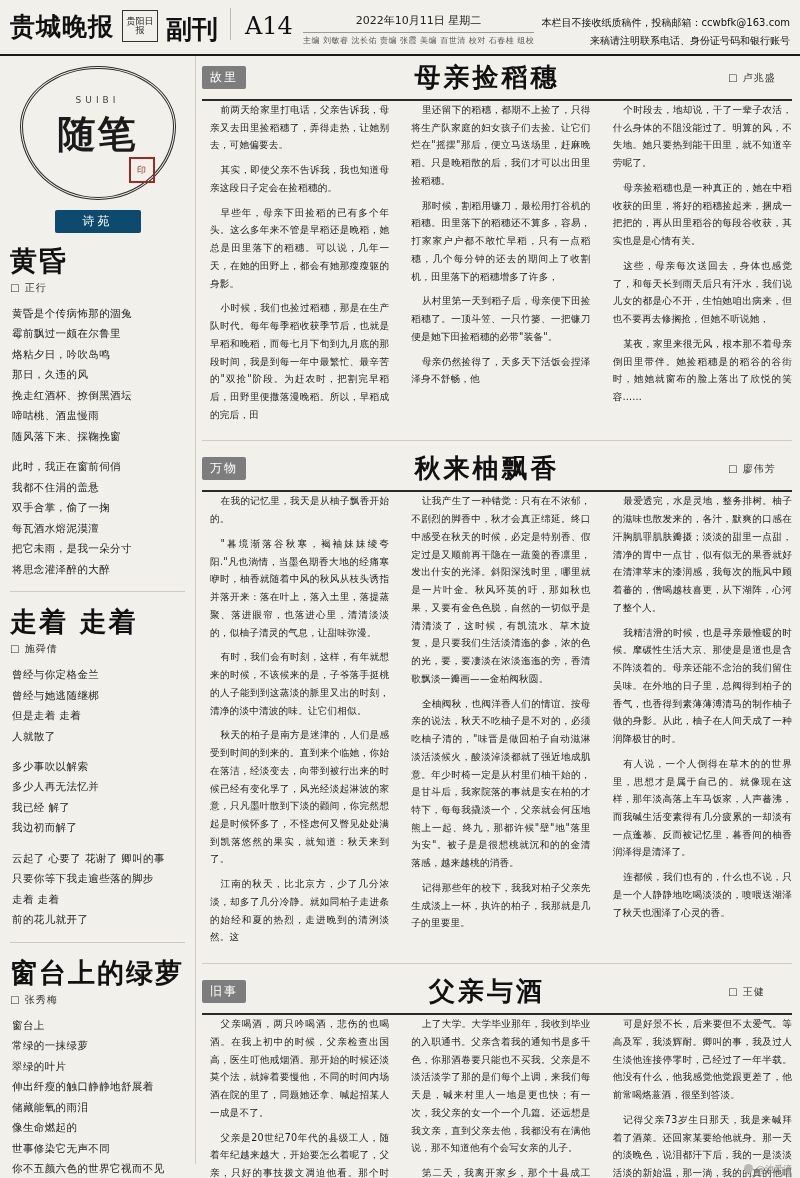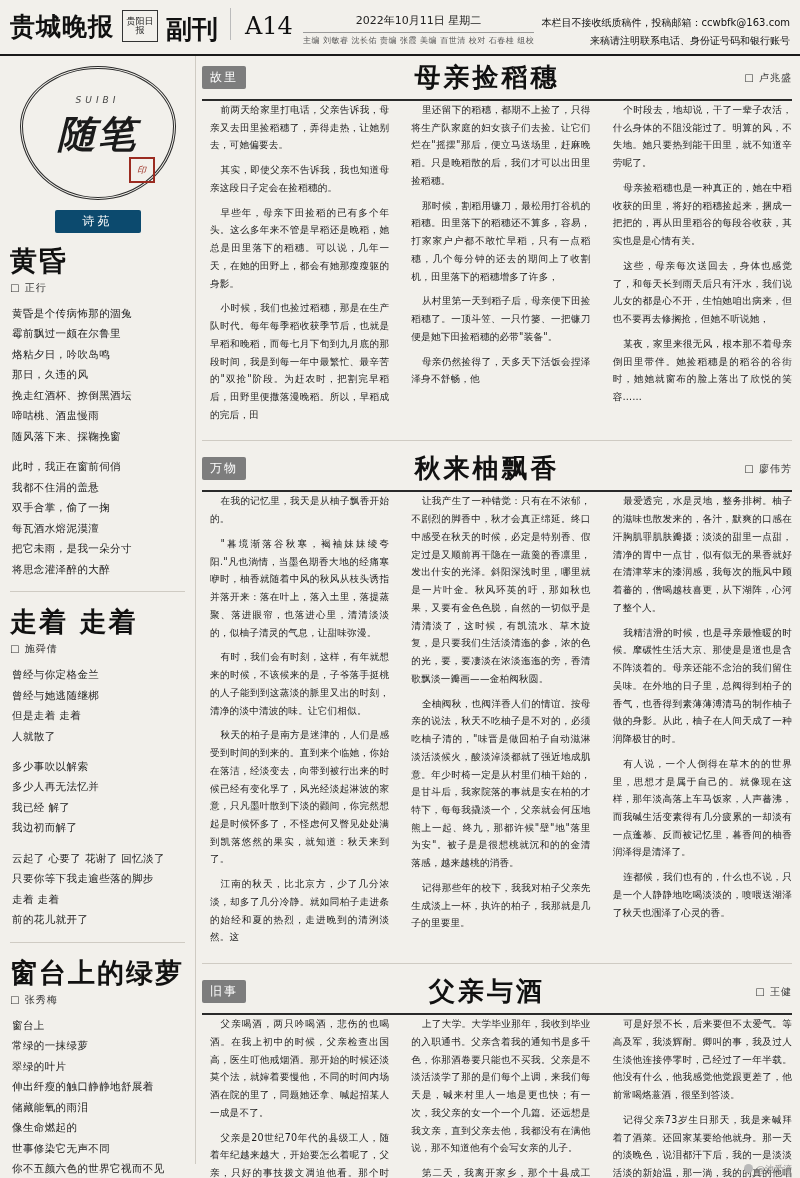--- a/index.html
+++ b/index.html
@@ -16,38 +16,38 @@
   .datebox .d1{border-bottom:1px solid #999;padding-bottom:2px;font-size:11px;text-align:center;}
   .datebox .d2{font-size:8px;color:#555;letter-spacing:.5px;padding-top:2px;}
   .mh-right{margin-left:auto;text-align:right;font-size:10px;line-height:1.8;color:#111;padding-top:6px;}
 
   
   .content{display:flex;height:1108px;box-sizing:border-box;}
   .left-col{width:196px;border-right:1px solid #cfcbc3;box-sizing:border-box;padding:6px 10px 0 10px;position:relative;}
   .right-col{flex:1;box-sizing:border-box;padding:4px 8px 0 6px;}
 
   
-  .suibi{width:150px;height:128px;border:3px double #2b2b2b;border-radius:50% 50% 50% 50%/45% 45% 55% 55%;margin:4px auto 8px auto;position:relative;background:#f2f0eb;font-style:italic;}
+  .suibi{width:150px;height:128px;border:3px double #2b2b2b;border-radius:50% 50% 50% 50%/45% 45% 55% 55%;margin:4px auto 8px auto;position:relative;background:#f2f0eb;}
   .suibi .sb-en{position:absolute;top:26px;left:0;right:0;text-align:center;font-size:9px;letter-spacing:4px;color:#444;}
   .suibi .sb-cn{position:absolute;top:40px;left:0;right:0;text-align:center;font-family:"DejaVu Serif","Liberation Serif",serif;font-size:38px;font-weight:bold;color:#1b1b1b;letter-spacing:2px;}
   .suibi .sb-stamp{position:absolute;right:18px;bottom:14px;width:22px;height:22px;border:2px solid #9b2b20;color:#9b2b20;font-size:9px;display:flex;align-items:center;justify-content:center;}
 
   .section-tab{background:#0c4a6e;color:#fff;font-size:12px;letter-spacing:3px;text-align:center;padding:3px 0;width:86px;margin:10px auto 8px auto;border-radius:2px;}
   .poem-title{font-family:"DejaVu Serif","Liberation Serif",serif;font-size:27px;font-weight:bold;color:#111;margin:10px 0 2px 0;letter-spacing:2px;}
   .poem-author{font-size:10px;color:#333;margin-bottom:8px;letter-spacing:1px;}
   .poem-body{font-size:10.5px;line-height:1.95;color:#1c1c1c;text-align:justify;letter-spacing:.4px;}
   .poem-body p{margin:0 0 10px 2px;}
   .lrule{border:0;border-top:1px solid #cfcbc3;margin:12px 0;}
 
   
   .art{margin-bottom:10px;}
   .art-head{display:flex;align-items:center;border-bottom:2px solid #2a2a2a;padding-bottom:4px;}
   .cat{background:#7d7d7d;color:#fff;font-size:12px;letter-spacing:2px;padding:3px 8px;border-radius:2px;}
   .art-title{flex:1;text-align:center;font-family:"DejaVu Serif","Liberation Serif",serif;font-size:26px;font-weight:bold;color:#111;letter-spacing:3px;}
-  .byline{font-size:10px;color:#333;min-width:64px;text-align:right;letter-spacing:1px;}
+  .byline{font-size:10px;color:#333;min-width:64px;text-align:left;letter-spacing:1px;}
   .cols3{display:flex;gap:14px;}
   .cols3 .c{flex:1;font-size:9.6px;line-height:1.85;text-align:justify;color:#1d1d1d;letter-spacing:.2px;margin-left:8px;}
   .cols3 .c p{margin:0 0 7px 0;text-indent:1.1em;}
   .art-sep{border:0;border-top:1px solid #cfcbc3;margin:8px 0 10px 0;}
 
   
   .wm{position:absolute;right:8px;bottom:2px;font-size:9px;color:#8d8d8d;}
   .wm .wm-dot{display:inline-block;width:9px;height:9px;border-radius:50%;background:#b9b9b9;margin-right:3px;vertical-align:-1px;}
 </style>
 </head>
@@ -108,21 +108,21 @@
         <div class="poem-author">□ 施舜倩</div>
         <div class="poem-body">
           <p style="white-space:pre-line">曾经与你定格金兰
 曾经与她逃随继梆
 但是走着  走着
 人就散了</p>
           <p style="white-space:pre-line">多少事吹以解索
 多少人再无法忆并
 我已经  解了
 我边初而解了</p>
-          <p style="white-space:pre-line">云起了  心要了  花谢了  回忆淡了
+          <p style="white-space:pre-line">云起了  心要了  花谢了  卿叫的事
 只要你等下我走逾些落的脚步
 走着  走着
 前的花儿就开了</p>
         </div>
       </div>
 
       <hr class="lrule">
 
       <div>
         <div class="poem-title">窗台上的绿萝</div>

